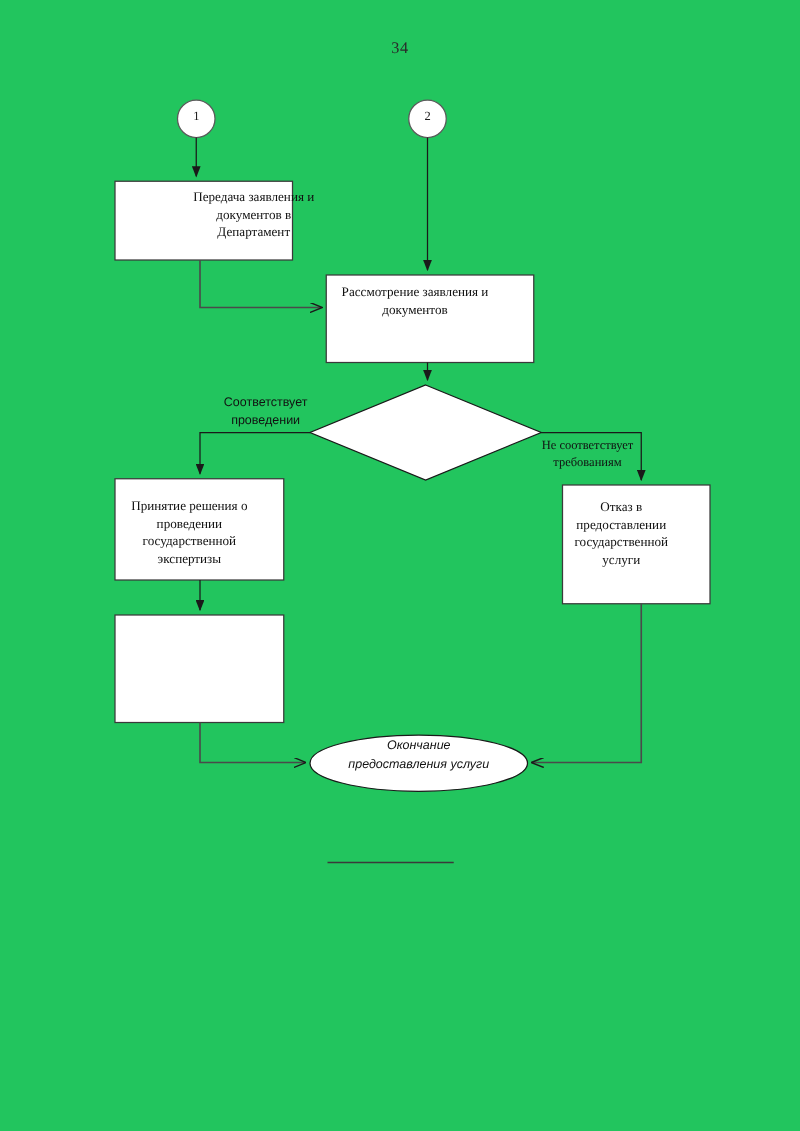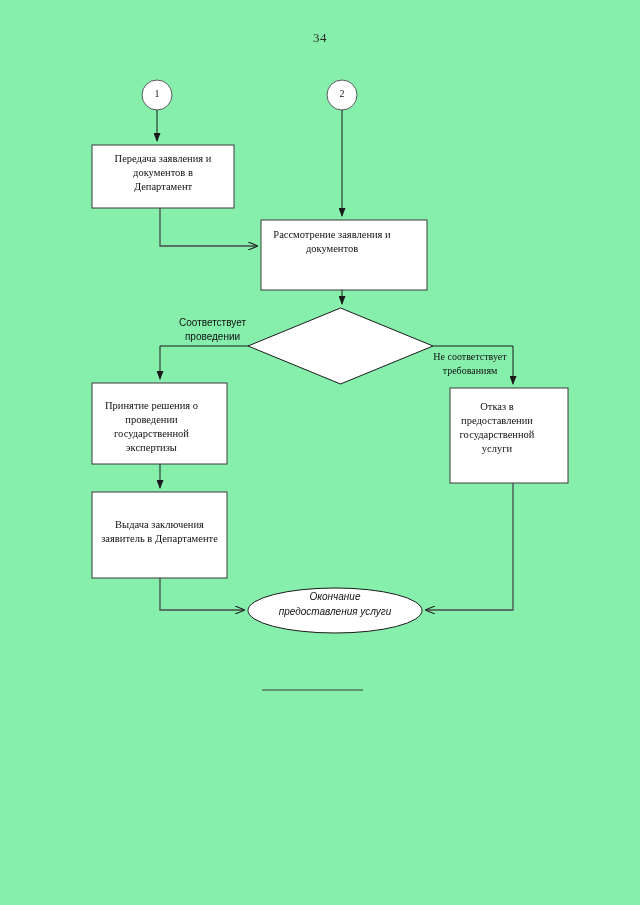--- a/index.html
+++ b/index.html
@@ -4,21 +4,21 @@
 <style>
   html, body {
     margin: 0;
     padding: 0;
     background: #ffffff;
   }
   #page {
     position: relative;
     width: 640px;
     height: 905px;
-    background: #86efac;
+    background: #22c55e;
     overflow: hidden;
     font-family: "Liberation Serif", serif;
     color: #111111;
   }
   #flow-svg {
     position: absolute;
     left: 0;
     top: 0;
     width: 640px;
     height: 905px;
@@ -134,39 +134,37 @@
 
       <ellipse cx="335" cy="610.5" rx="87" ry="22.5" fill="#ffffff" stroke="#1a1a1a" stroke-width="1"></ellipse>
 
       <line x1="262" y1="690" x2="363" y2="690" stroke="#3a3a3a" stroke-width="1.2"></line>
     </g>
   </svg>
 
   <div class="conn-num" style="left:142px; top:88px; width:30px;">1</div>
   <div class="conn-num" style="left:327px; top:88px; width:30px;">2</div>
 
-  <div class="node-text" style="left:92px; top:152px; width:142px;">Передача заявления и
+  <div class="node-text" style="left:92px; top:152px; width:142px;padding-left:40px;">Передача заявления и
 документов в
 Департамент</div>
 
   <div class="node-text" style="left:261px; top:228px; width:142px;">Рассмотрение заявления и
 документов</div>
 
   <div class="node-text" style="left:92px; top:399px; width:119px;">Принятие решения о
 проведении
 государственной
 экспертизы</div>
 
   <div class="node-text" style="left:450px; top:400px; width:94px;">Отказ в
 предоставлении
 государственной
 услуги</div>
 
-  <div class="node-text" style="left:84px; top:518px; width:151px;">Выдача заключения
-заявитель в Департаменте</div>
 
   <div class="terminal-text" style="left:248px; top:589px; width:174px;">Окончание
 предоставления услуги</div>
 
   <div class="branch-label sans" style="left:160px; top:316px; width:105px;">Соответствует
 проведении</div>
 
   <div class="branch-label serif" style="left:410px; top:308px; width:120px;margin-top:42px;">Не соответствует
 требованиям</div>
 

